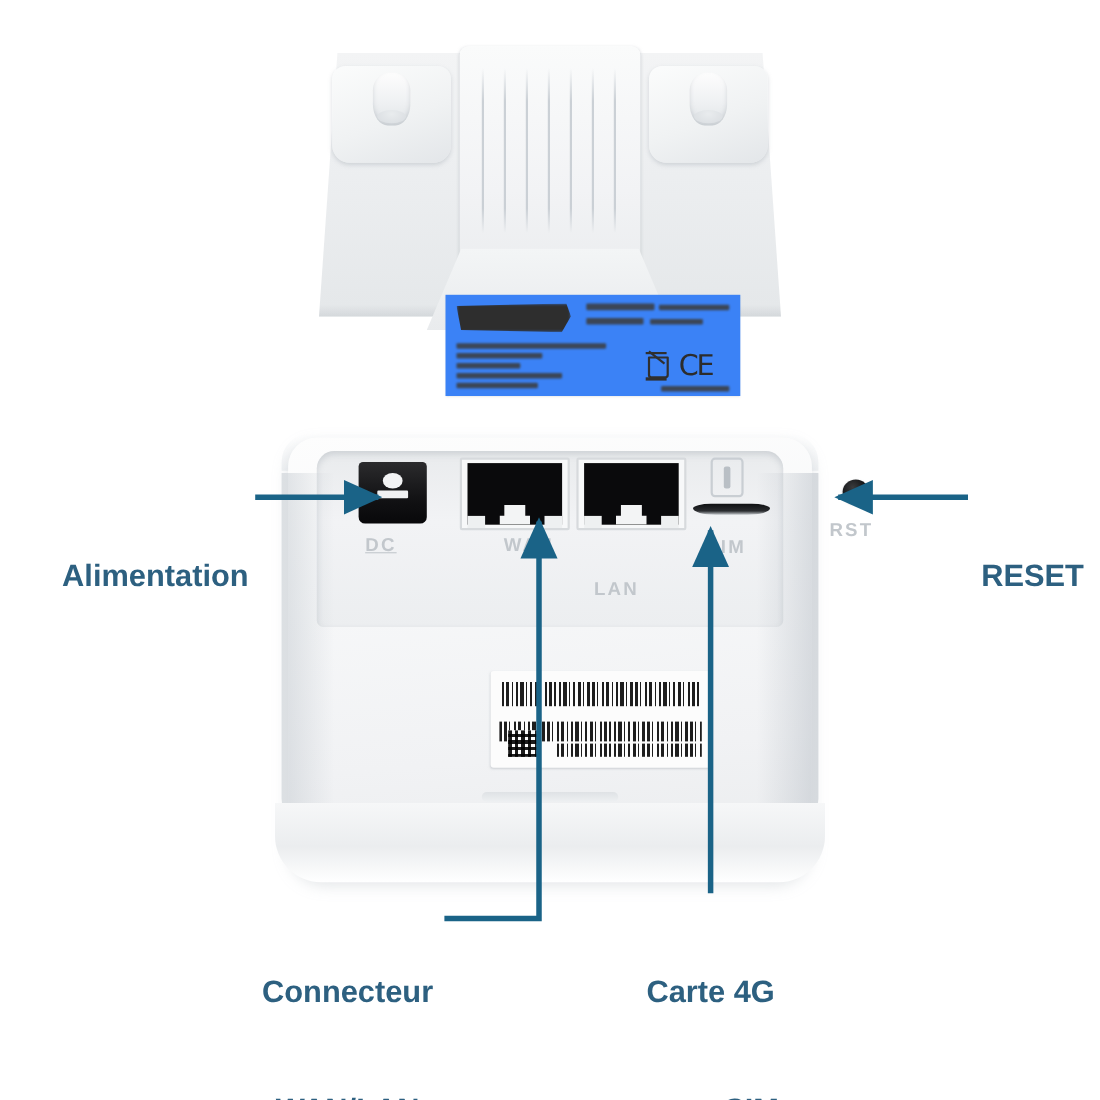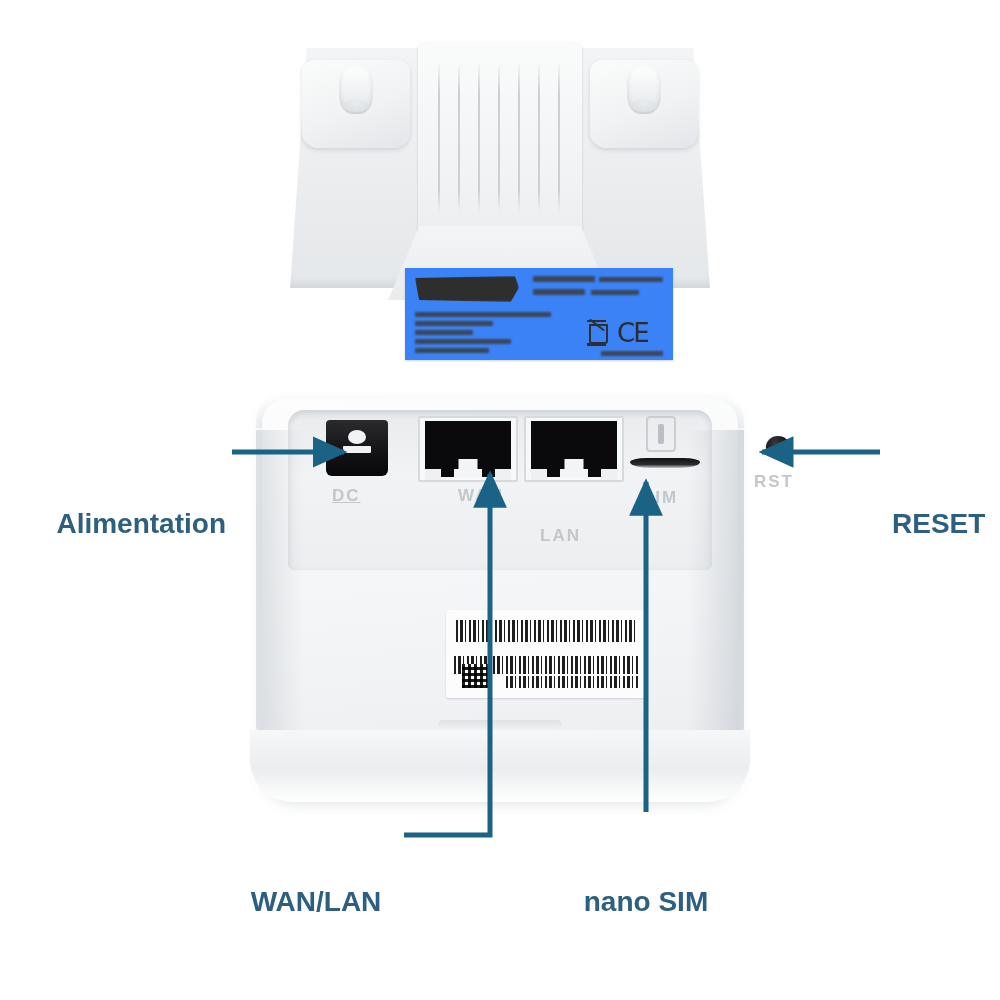--- a/index.html
+++ b/index.html
@@ -490,21 +490,23 @@
 
   <div class="ann-label right-al" style="left:14px; top:434px; width:212px;">
     <div>Alimentation</div>
   </div>
 
   <div class="ann-label" style="left:892px; top:434px;">
     <div>RESET</div>
   </div>
 
   <div class="ann-label center-al" style="left:226px; top:812px; width:180px;">
+    <div>Connecteur</div>
     <div>WAN/LAN</div>
     
   </div>
 
   <div class="ann-label center-al" style="left:566px; top:812px; width:160px;">
+    <div>Carte 4G</div>
     <div>nano SIM</div>
   </div>
 
 </div>
 
 </body></html>

